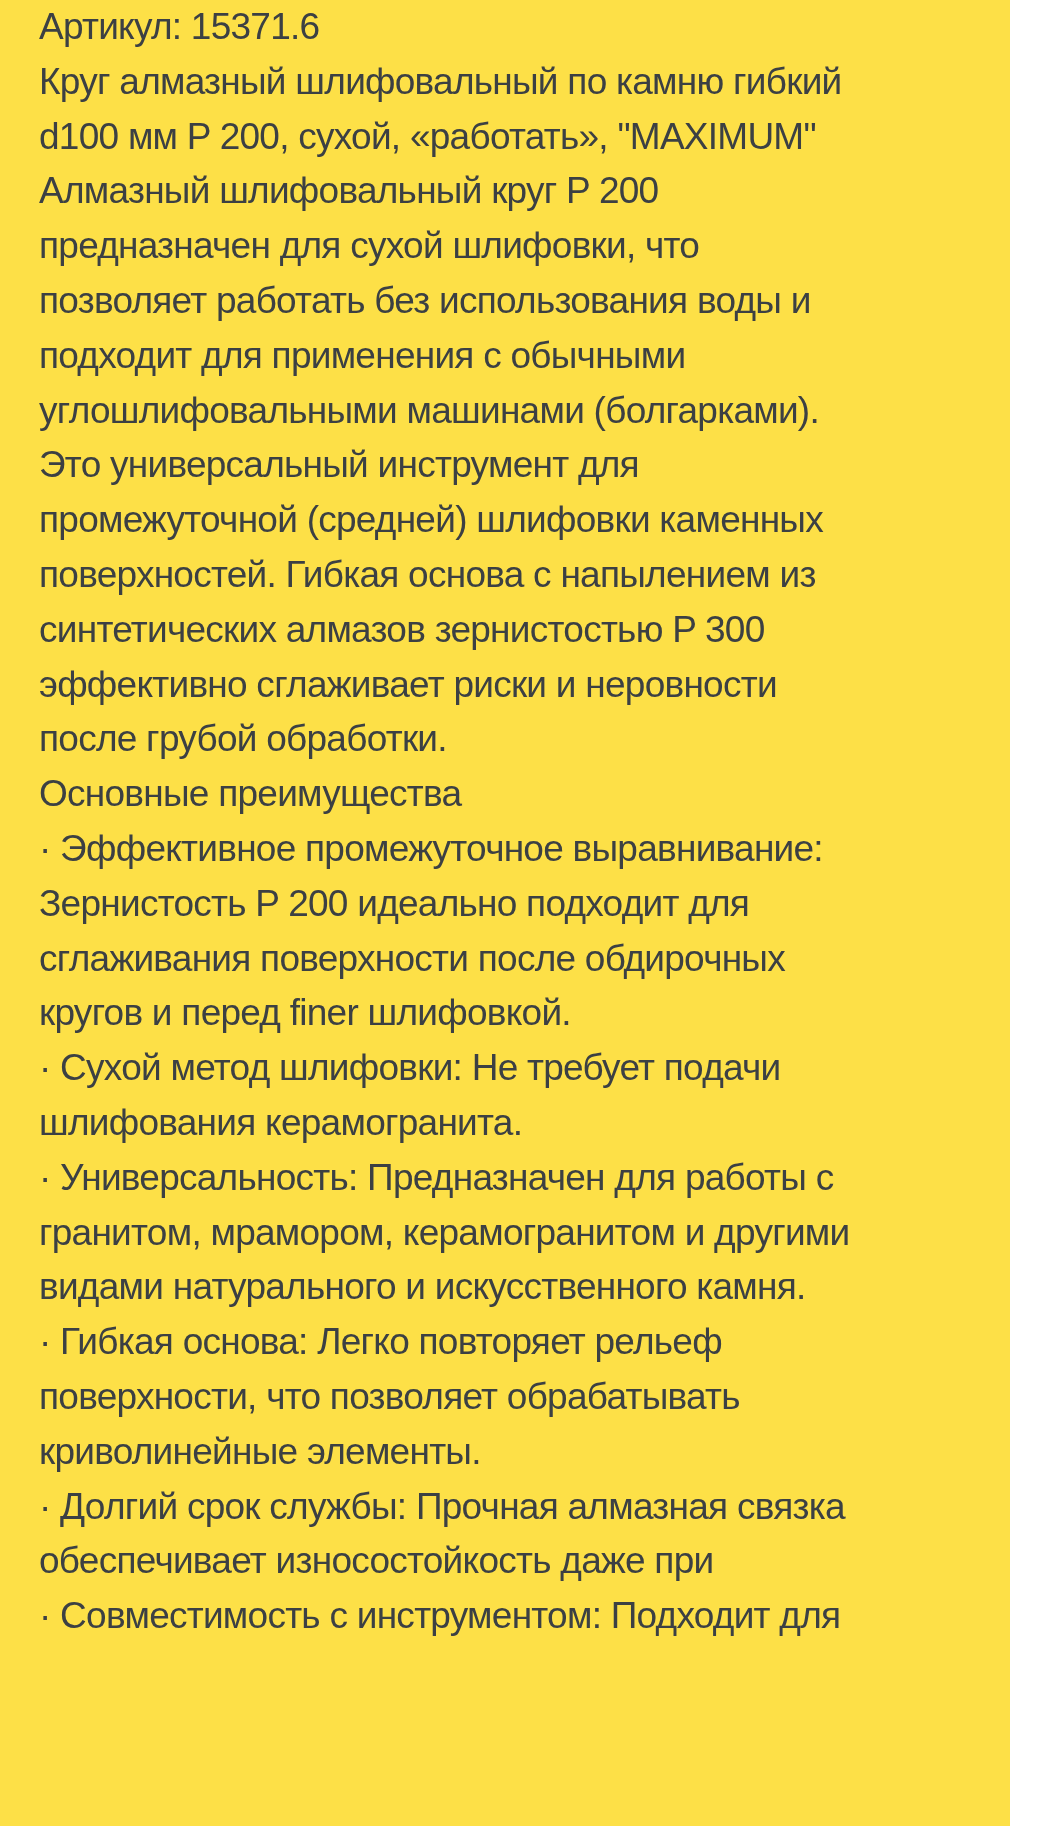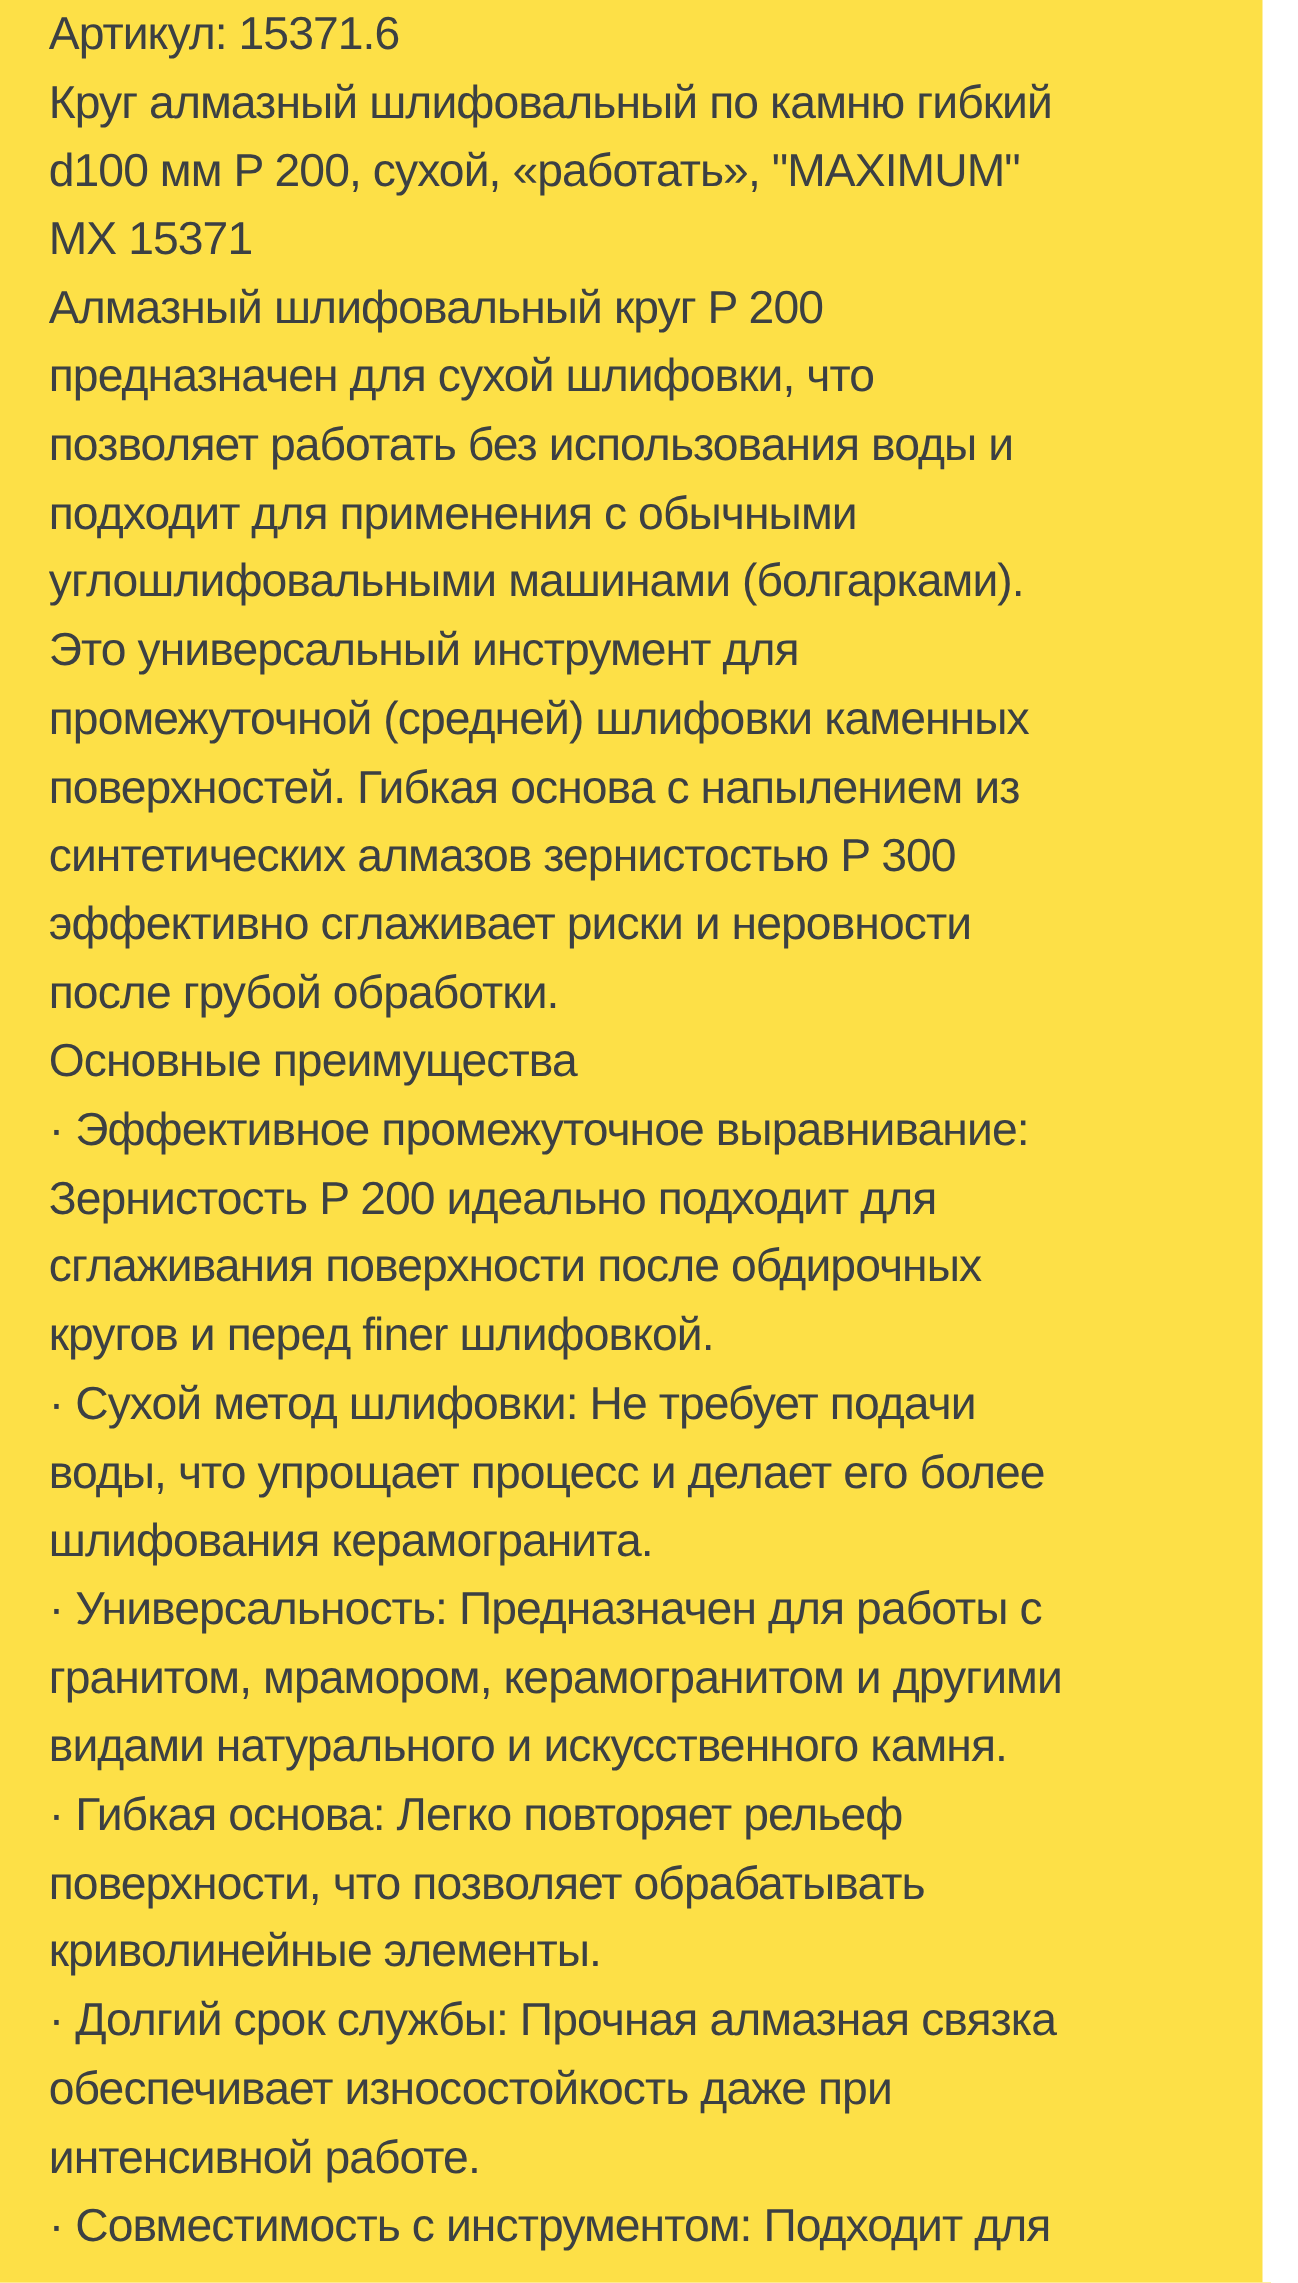--- a/index.html
+++ b/index.html
@@ -35,44 +35,41 @@
   }
 </style>
 </head>
 <body>
 
 <div class="page">
   <div class="text-block" id="text-block">
       <div class="line">Артикул: 15371.6</div>
       <div class="line">Круг алмазный шлифовальный по камню гибкий</div>
       <div class="line">d100 мм P 200, сухой, «работать», "MAXIMUM"</div>
-      <div class="line">MX 15371</div>
       <div class="line">Алмазный шлифовальный круг P 200</div>
       <div class="line">предназначен для сухой шлифовки, что</div>
       <div class="line">позволяет работать без использования воды и</div>
       <div class="line">подходит для применения с обычными</div>
       <div class="line">углошлифовальными машинами (болгарками).</div>
       <div class="line">Это универсальный инструмент для</div>
       <div class="line">промежуточной (средней) шлифовки каменных</div>
       <div class="line">поверхностей. Гибкая основа с напылением из</div>
       <div class="line">синтетических алмазов зернистостью P 300</div>
       <div class="line">эффективно сглаживает риски и неровности</div>
       <div class="line">после грубой обработки.</div>
       <div class="line">Основные преимущества</div>
       <div class="line">· Эффективное промежуточное выравнивание:</div>
       <div class="line">Зернистость P 200 идеально подходит для</div>
       <div class="line">сглаживания поверхности после обдирочных</div>
       <div class="line">кругов и перед finer шлифовкой.</div>
       <div class="line">· Сухой метод шлифовки: Не требует подачи</div>
-      <div class="line">воды, что упрощает процесс и делает его более</div>
       <div class="line">шлифования керамогранита.</div>
       <div class="line">· Универсальность: Предназначен для работы с</div>
       <div class="line">гранитом, мрамором, керамогранитом и другими</div>
       <div class="line">видами натурального и искусственного камня.</div>
       <div class="line">· Гибкая основа: Легко повторяет рельеф</div>
       <div class="line">поверхности, что позволяет обрабатывать</div>
       <div class="line">криволинейные элементы.</div>
       <div class="line">· Долгий срок службы: Прочная алмазная связка</div>
       <div class="line">обеспечивает износостойкость даже при</div>
-      <div class="line">интенсивной работе.</div>
       <div class="line">· Совместимость с инструментом: Подходит для</div>
     </div>
 </div>
 
 </body></html>

